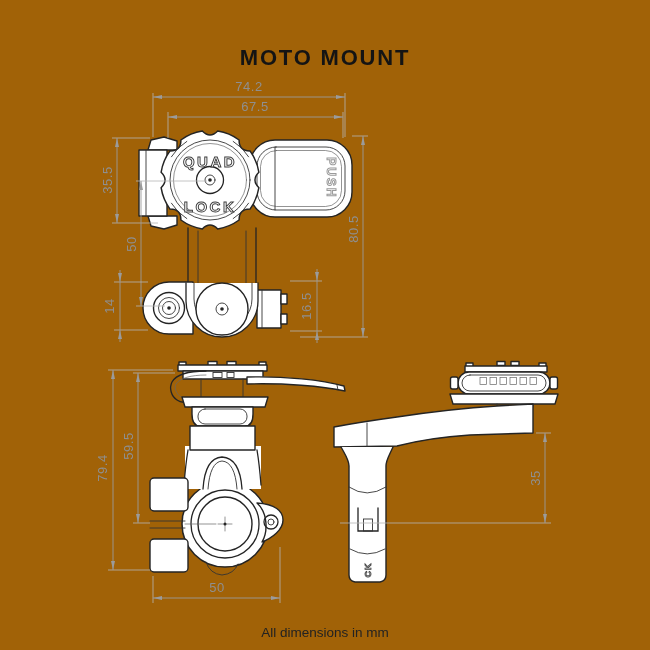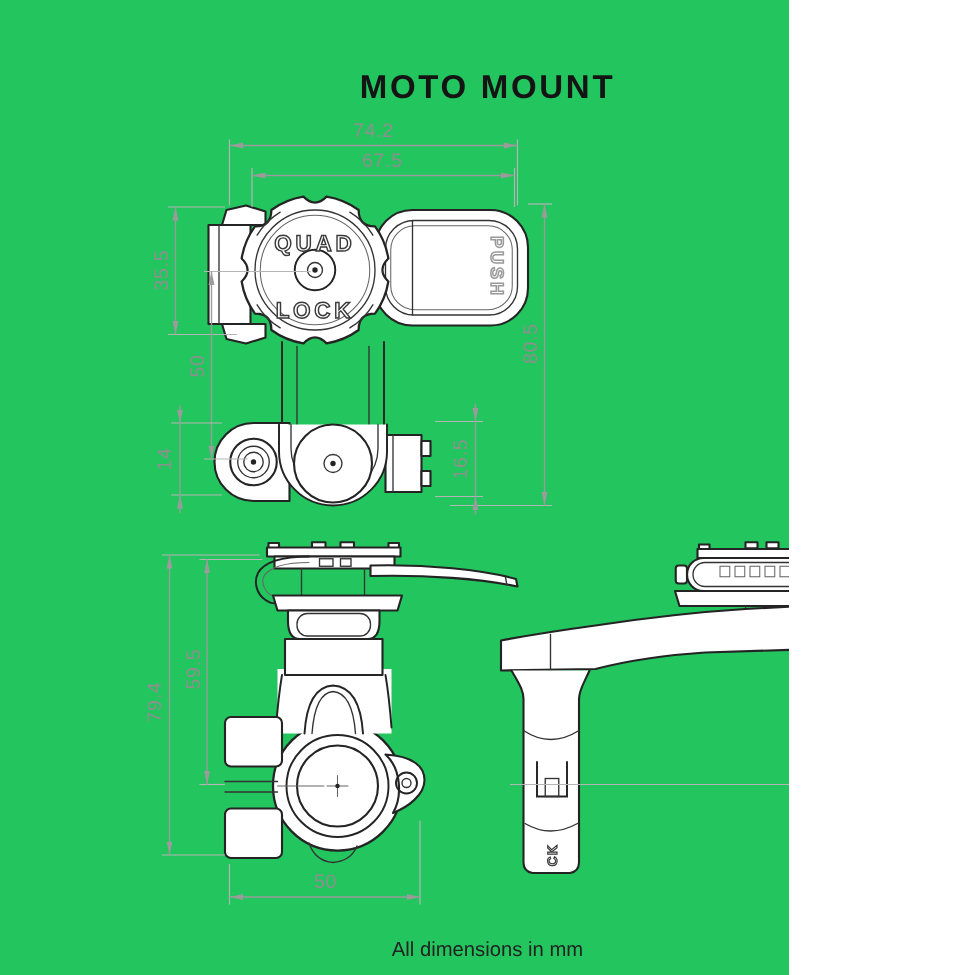--- a/index.html
+++ b/index.html
@@ -1,16 +1,16 @@
 <!DOCTYPE html>
 <html><head>
 <meta charset="utf-8">
 <style>
   html,body{margin:0;padding:0;background:#fff;}
-  .stage{position:relative;width:526px;height:650px;background:#22c55e;overflow:hidden;
+  .stage{position:relative;width:650px;height:650px;background:#a16207;overflow:hidden;
          font-family:"Liberation Sans",sans-serif;}
   svg{display:block}
   
   .ol{fill:#fff;stroke:#242424;stroke-width:1.4;stroke-linejoin:round;stroke-linecap:round}
   .ow{fill:#fff;stroke:none}
   .l1{fill:none;stroke:#242424;stroke-width:1.3;stroke-linecap:round}
   .l2{fill:none;stroke:#333;stroke-width:0.9;stroke-linecap:round}
   .lt{fill:none;stroke:#666;stroke-width:0.7;stroke-linecap:round}
   
   .dim{stroke:#9b9b9b;stroke-width:0.9;fill:none}

